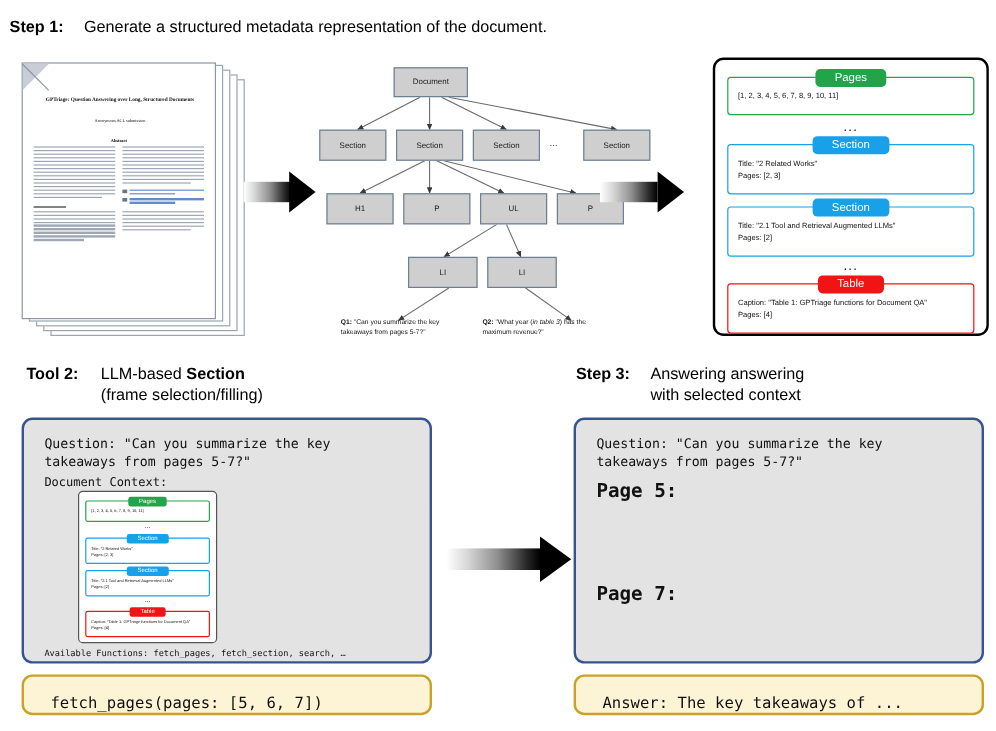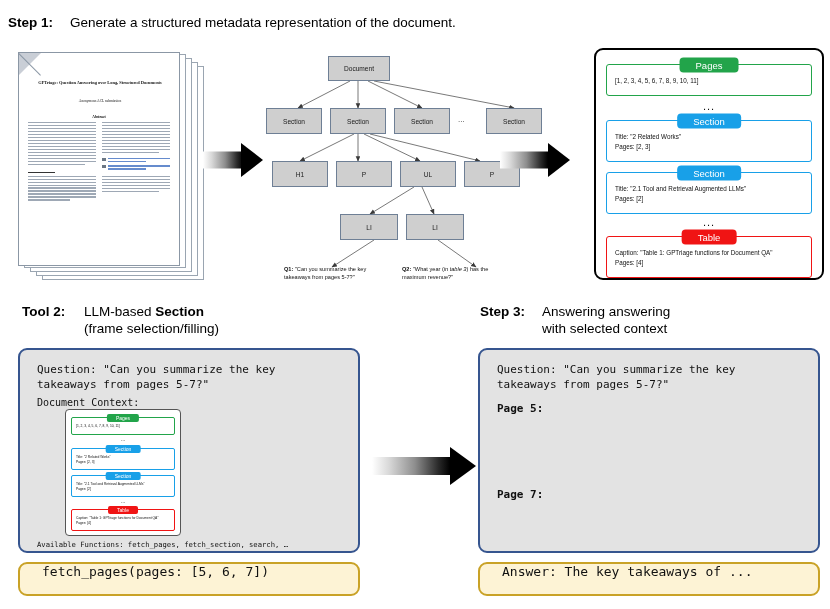--- a/index.html
+++ b/index.html
@@ -154,21 +154,21 @@
 
   
   .code-panel {
     position: absolute; box-sizing: border-box;
     background: #e3e3e3; border: 2px solid #36558f; border-radius: 9px;
   }
   .mono { font-family: "DejaVu Sans Mono", monospace; }
   .q-line { font-size: 11px; line-height: 15px; color: #111; white-space: pre; }
   .ctx-label { font-size: 10px; color: #111; }
   .fn-label { font-size: 7.2px; color: #111; white-space: pre; }
-  .page-head { font-size: 11px; line-height: 14.5px; font-weight: bold; color: #111; }
+  .page-head { font-size: 16px; line-height: 14.5px; font-weight: bold; color: #111; }
   .page-body { font-size: 10.5px; line-height: 14.5px; color: #111; white-space: pre-line; }
 
   
   .mini-panel {
     position: absolute; box-sizing: border-box;
     border: 1.2px solid #555; border-radius: 4px; background: #fff;
   }
   .mini-frame {
     position: absolute; box-sizing: border-box;
     border: 1px solid #000; border-radius: 2px; background: #fff;
@@ -182,21 +182,21 @@
     padding: 6px 4px 2px 4px; font-size: 3.3px; line-height: 5px; color: #111;
   }
   .mini-frame .mbody div { white-space: nowrap; }
   .mini-dots { position: absolute; left: 50%; transform: translateX(-50%);
                font-size: 6px; color: #111; }
 
   
   .out-bar {
     position: absolute; box-sizing: border-box;
     background: #fdf3d5; border: 2px solid #c9a227; border-radius: 9px;
-    display: flex; align-items: flex-start;
+    display: flex; align-items: flex-end;
   }
   .out-text {
     font-family: "DejaVu Sans Mono", monospace;
     font-size: 13px; color: #111; padding-left: 22px; white-space: pre;
   }
 </style>
 </head>
 <body>
 
 <div class="step-head" id="step1-head" style="left:8px; top:14px; width:600px;">

